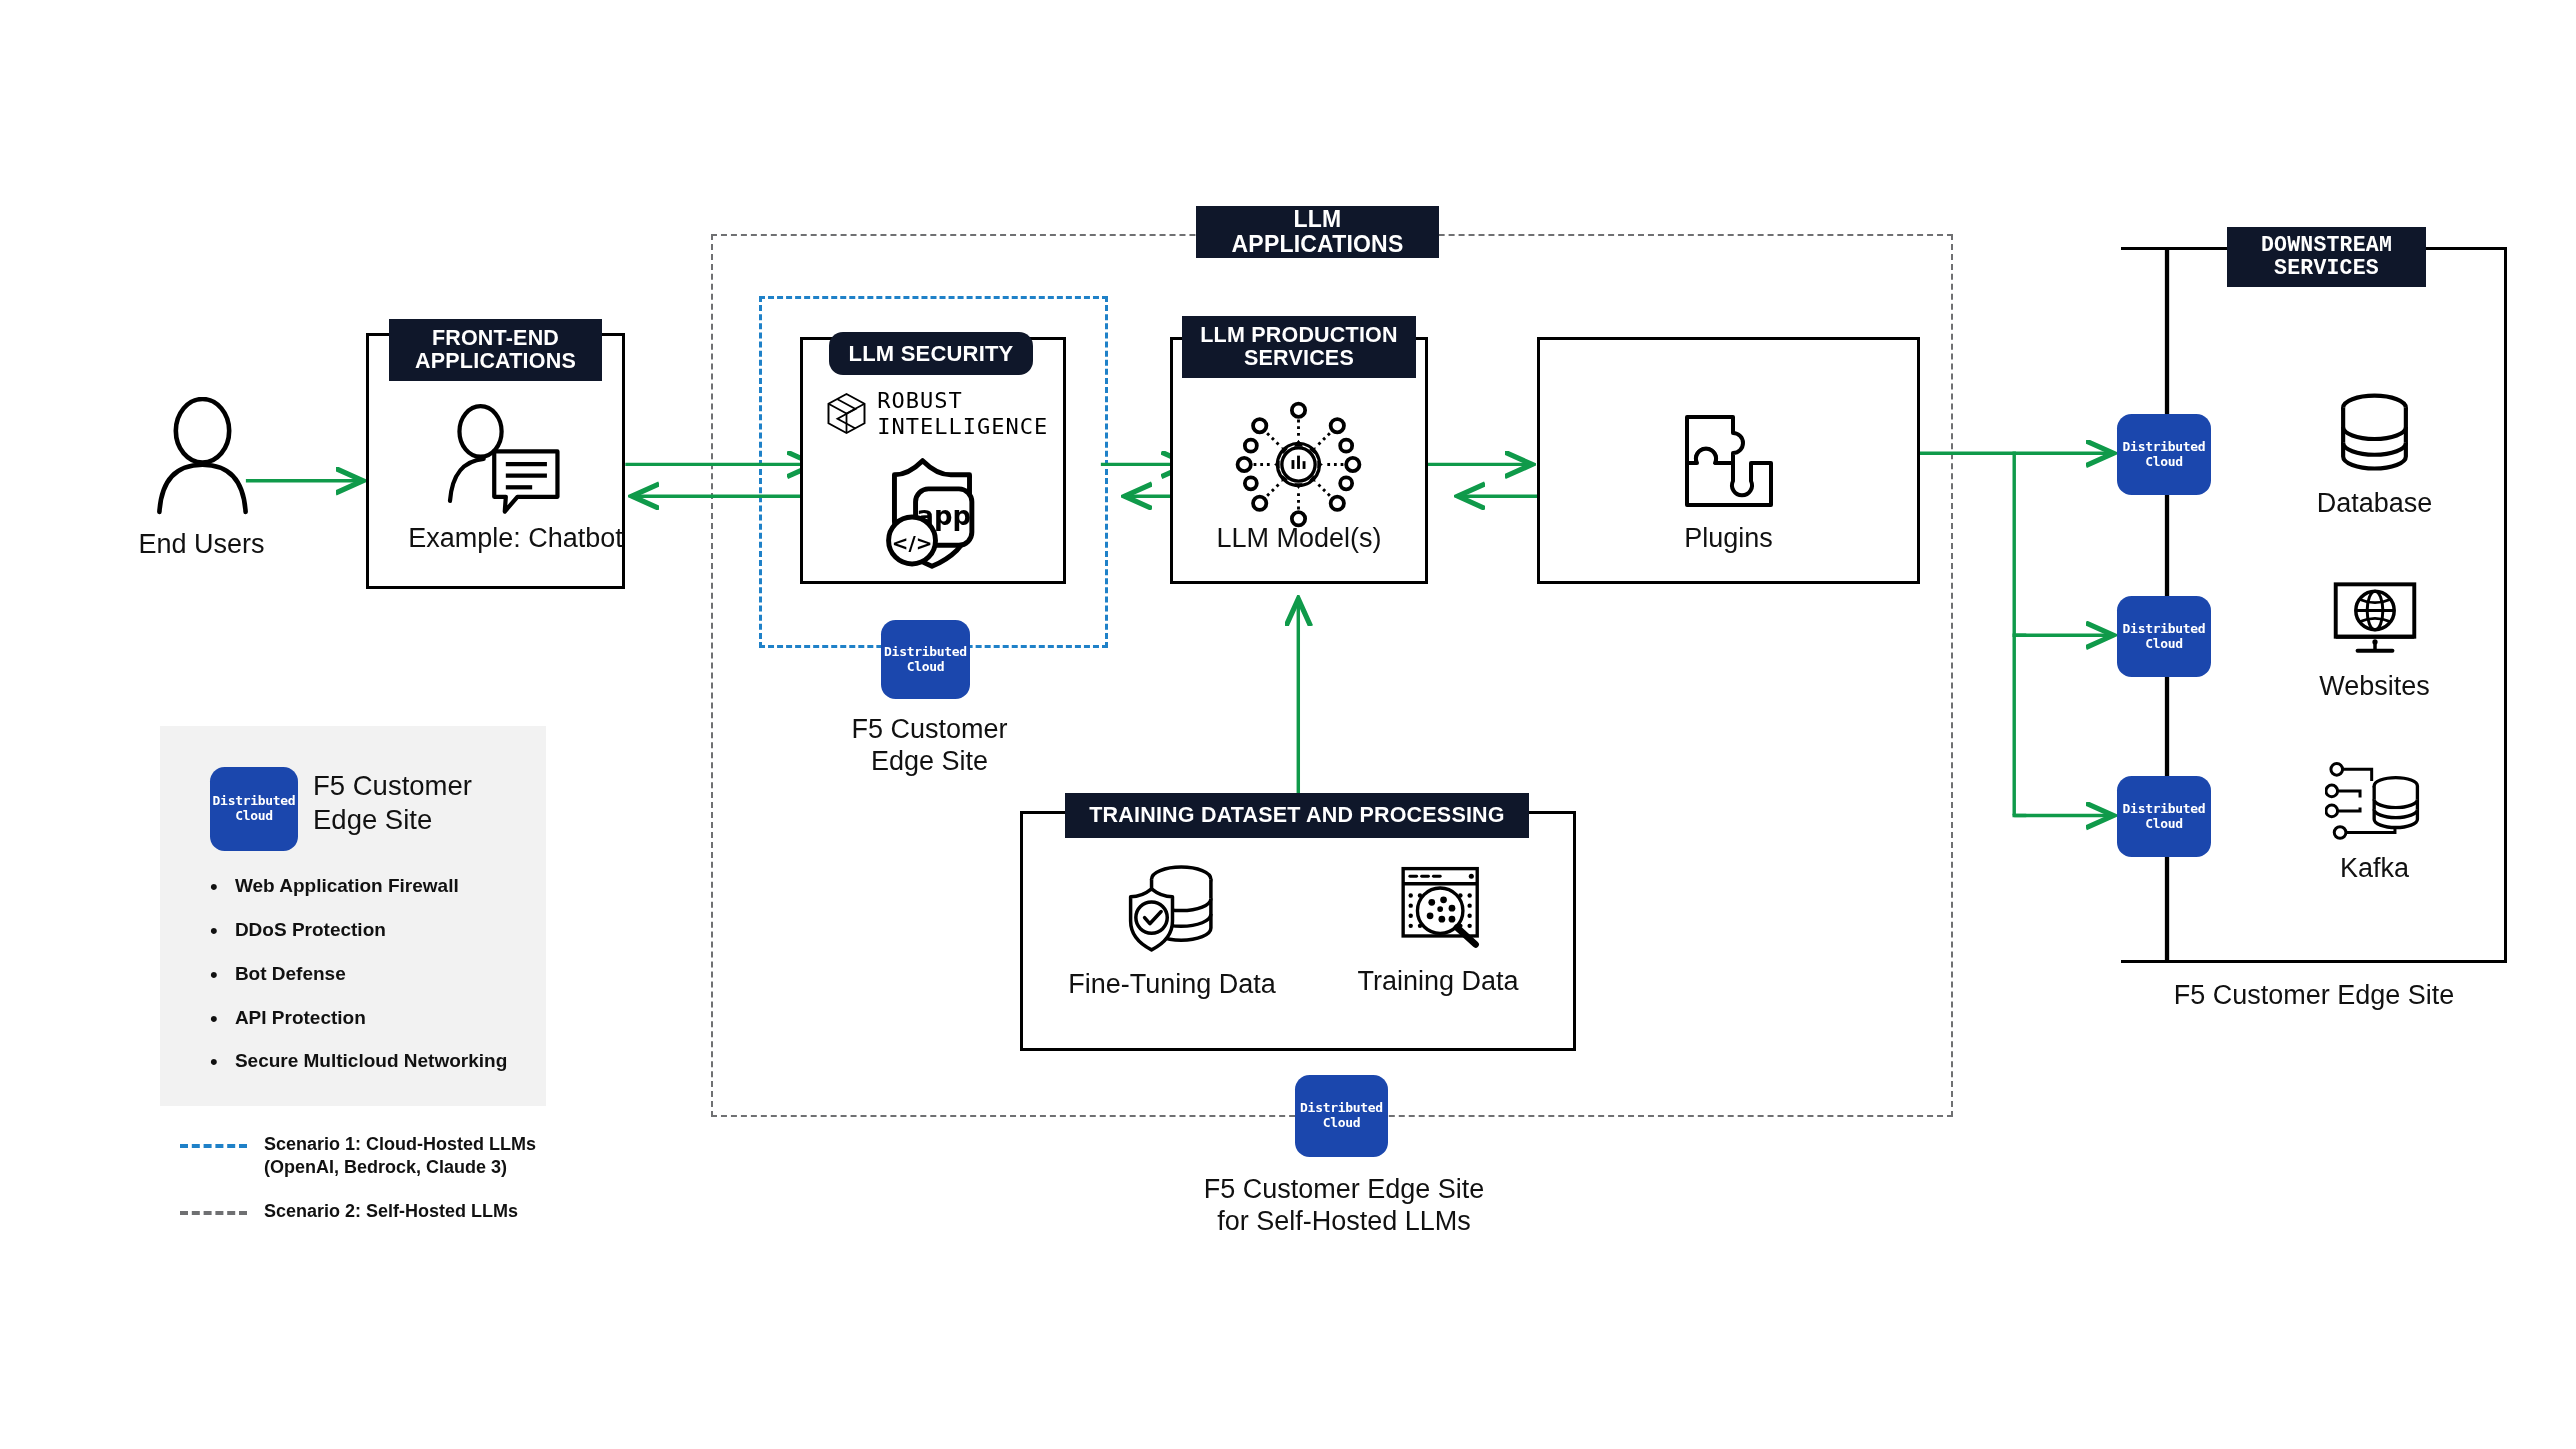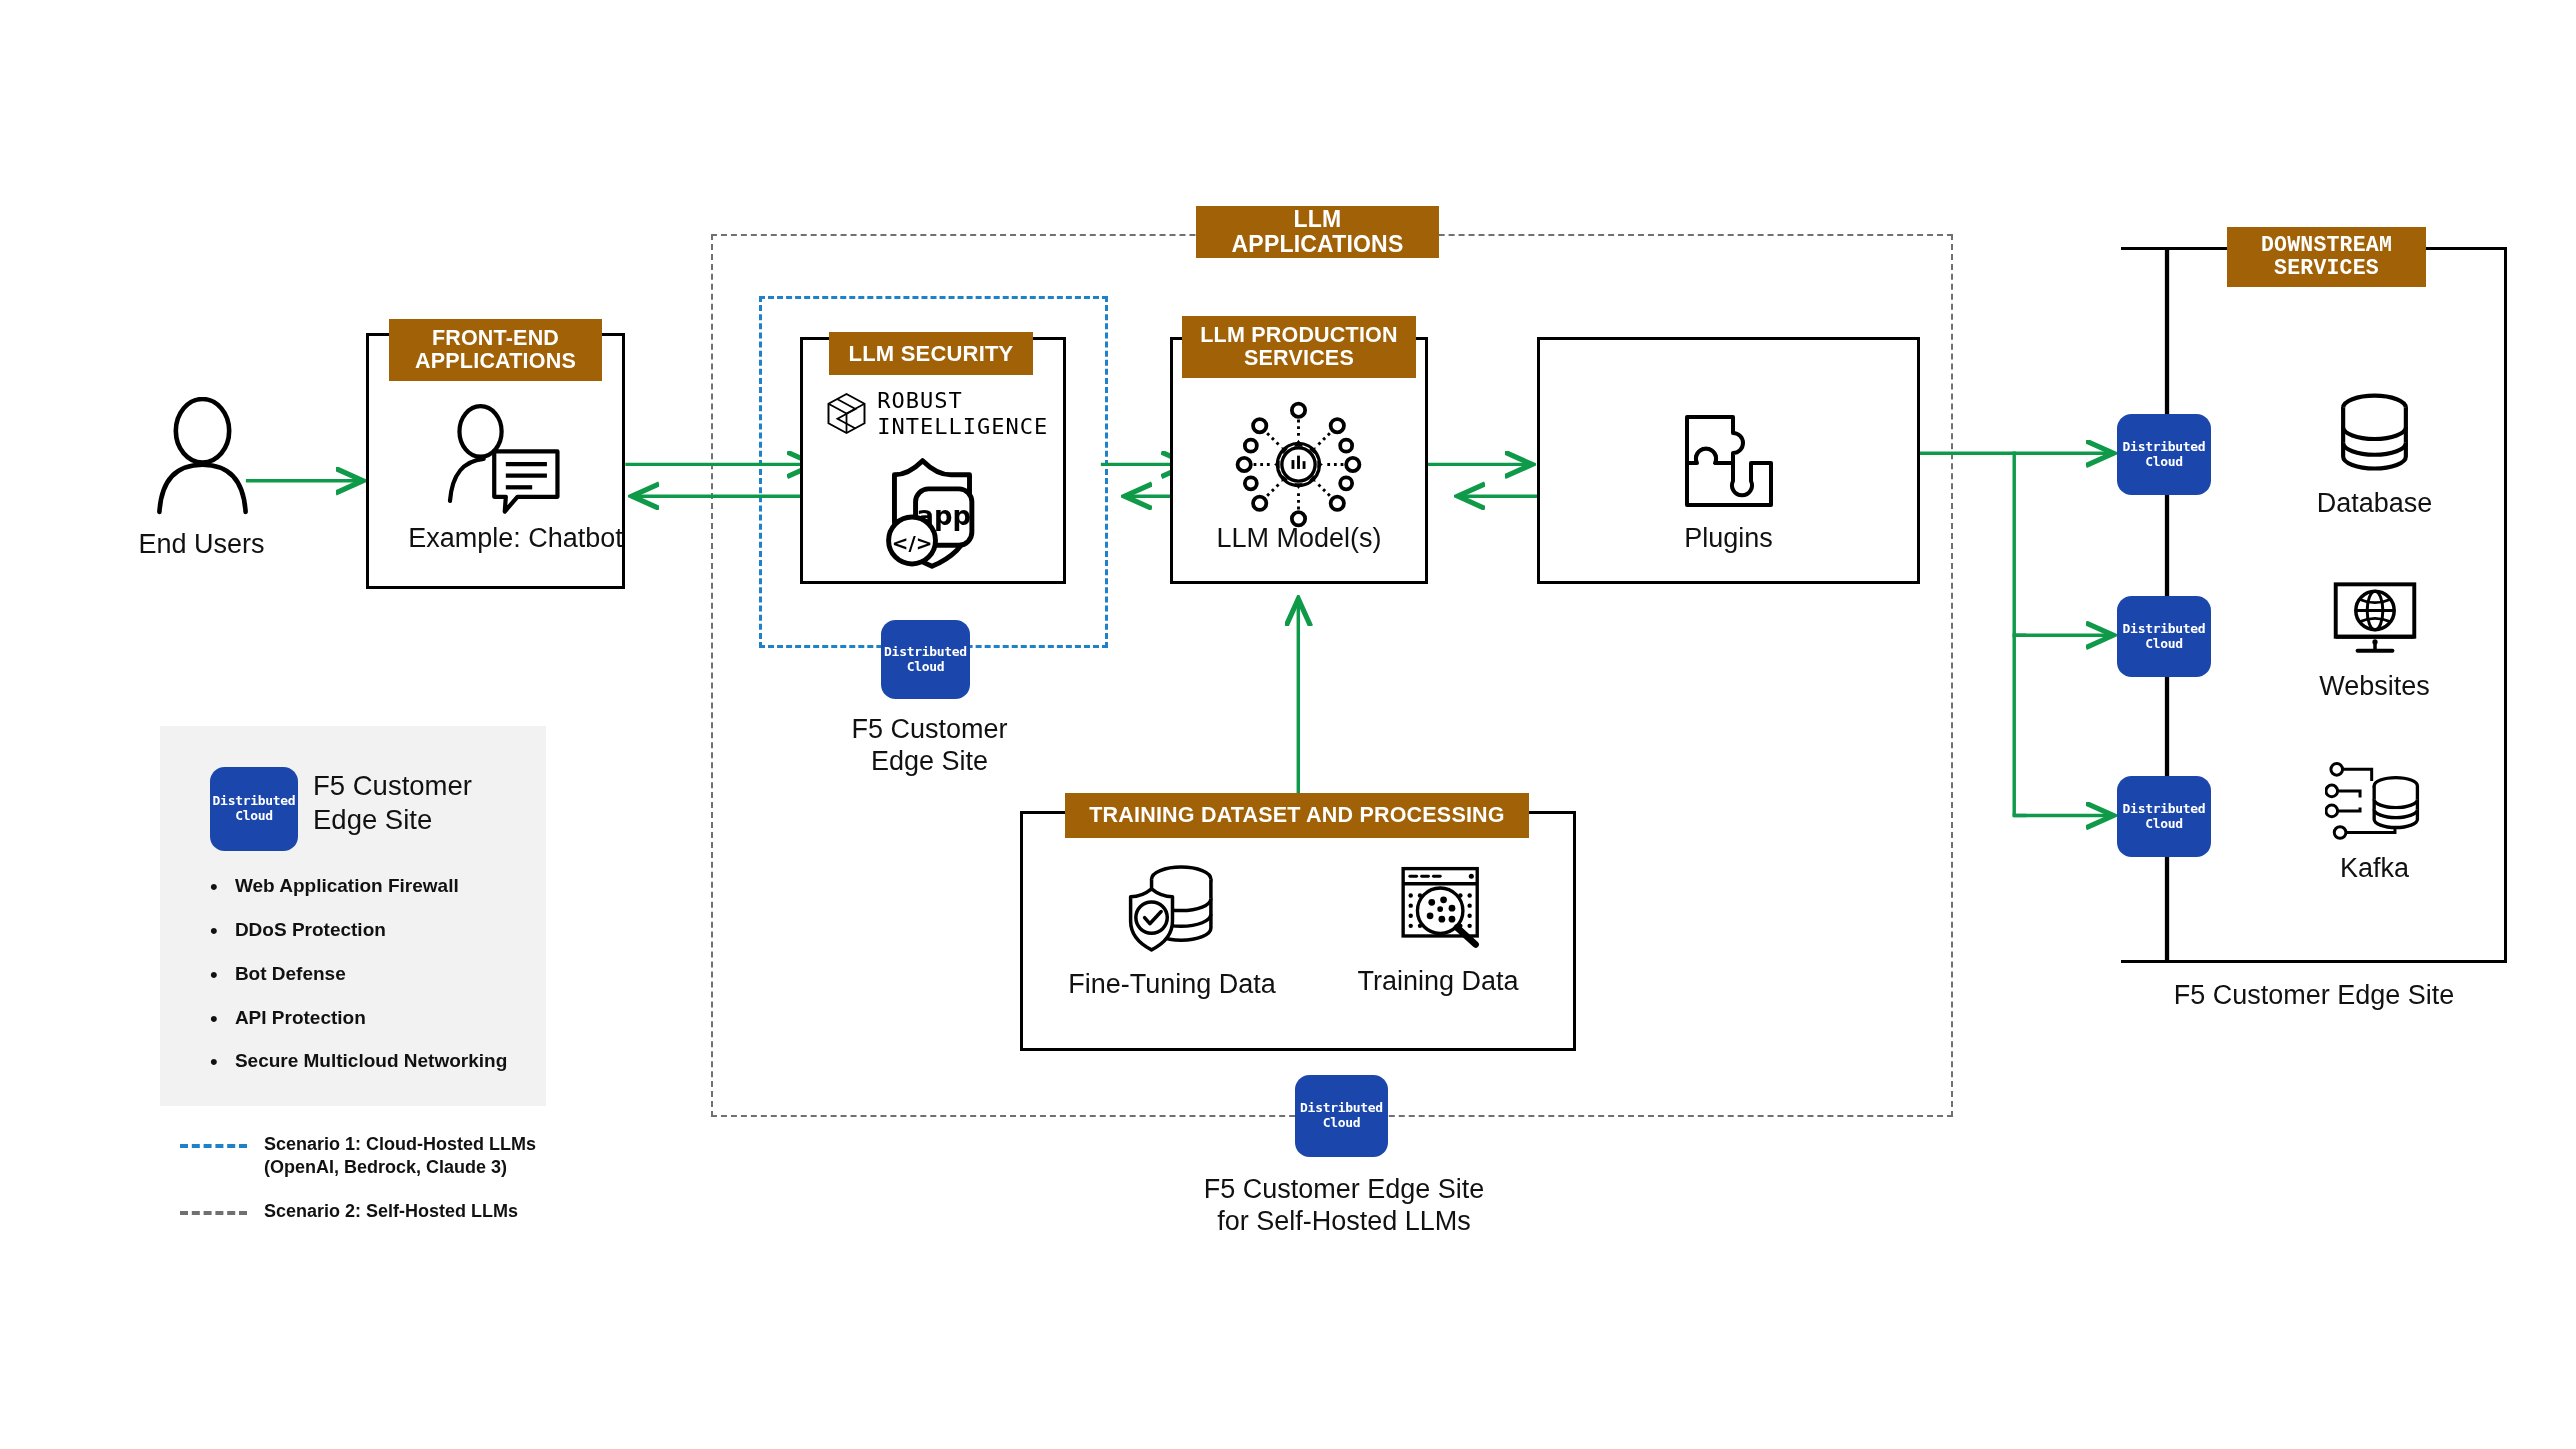--- a/index.html
+++ b/index.html
@@ -3,21 +3,21 @@
 <meta charset="utf-8">
 <style>
   html,body{margin:0;padding:0;background:#ffffff;}
   body{width:2576px;height:1449px;position:relative;overflow:hidden;
        font-family:"Liberation Sans", sans-serif;color:#000;}
   .canvas{position:absolute;inset:0;}
   svg.wire{position:absolute;left:0;top:0;width:2576px;height:1449px;pointer-events:none;}
 
   
   .box{position:absolute;border:3.4px solid #000;background:#fff;box-sizing:border-box;}
-  .hdr{position:absolute;background:#a16207;color:#fff;font-weight:bold;
+  .hdr{position:absolute;background:#0f172a;color:#fff;font-weight:bold;
        letter-spacing:0.2px;text-align:center;display:flex;align-items:center;
        justify-content:center;line-height:1.08;padding:20px 12px;box-sizing:border-box;}
   .cap{position:absolute;text-align:center;font-size:27px;line-height:1.2;
        color:#111;white-space:pre-line;}
   .icoWrap{position:absolute;display:flex;align-items:center;justify-content:center;}
 
   
   .dc{position:absolute;background:#1b47ad;border-radius:14.6px;
       display:flex;align-items:center;justify-content:center;text-align:center;
       color:#fff;font-family:"DejaVu Sans Mono", monospace;font-weight:bold;
@@ -121,21 +121,21 @@
       <path d="M18 92 C20 66 31 54 50 52" fill="none" stroke="#000" stroke-width="4" stroke-linecap="round"></path>
       <path d="M60 45 H120 V88 H82 L70 102 L71 88 H60 Z" fill="#fff" stroke="#000" stroke-width="4" stroke-linejoin="round"></path>
       <line x1="71" y1="57" x2="110" y2="57" stroke="#000" stroke-width="4"></line>
       <line x1="71" y1="68" x2="110" y2="68" stroke="#000" stroke-width="4"></line>
       <line x1="71" y1="79" x2="96" y2="79" stroke="#000" stroke-width="4"></line>
     </svg>
   </div>
   <div class="cap" style="left:366px;top:522px;width:259px;padding-left:20px;">Example: Chatbot</div>
 
   <div class="box" style="left:800px;top:337px;width:266px;height:247px;"></div>
-  <div class="hdr" style="left:829px;top:332px;width:204px;height:43px;font-size:22px;">
+  <div class="hdr" style="left:829px;top:332px;width:204px;height:43px;font-size:22px;border-radius:14px;">
     <span>LLM SECURITY</span>
   </div>
 
   <div class="icoWrap" style="left:820px;top:385px;width:232px;height:57px;">
     <svg viewBox="0 0 60 60" width="45" height="45" style="flex:0 0 auto;margin-right:8.6px;">
       <polygon points="30,4 54,17 54,43 30,56 6,43 6,17" fill="none" stroke="#000" stroke-width="2.6"></polygon>
       <path d="M6,17 L30,30 L54,17" fill="none" stroke="#000" stroke-width="2.4"></path>
       <path d="M30,30 L30,56" fill="none" stroke="#000" stroke-width="2.4"></path>
       <path d="M18,11 L42,24 L18,37 L42,50" fill="none" stroke="#000" stroke-width="2.4"></path>
     </svg>

